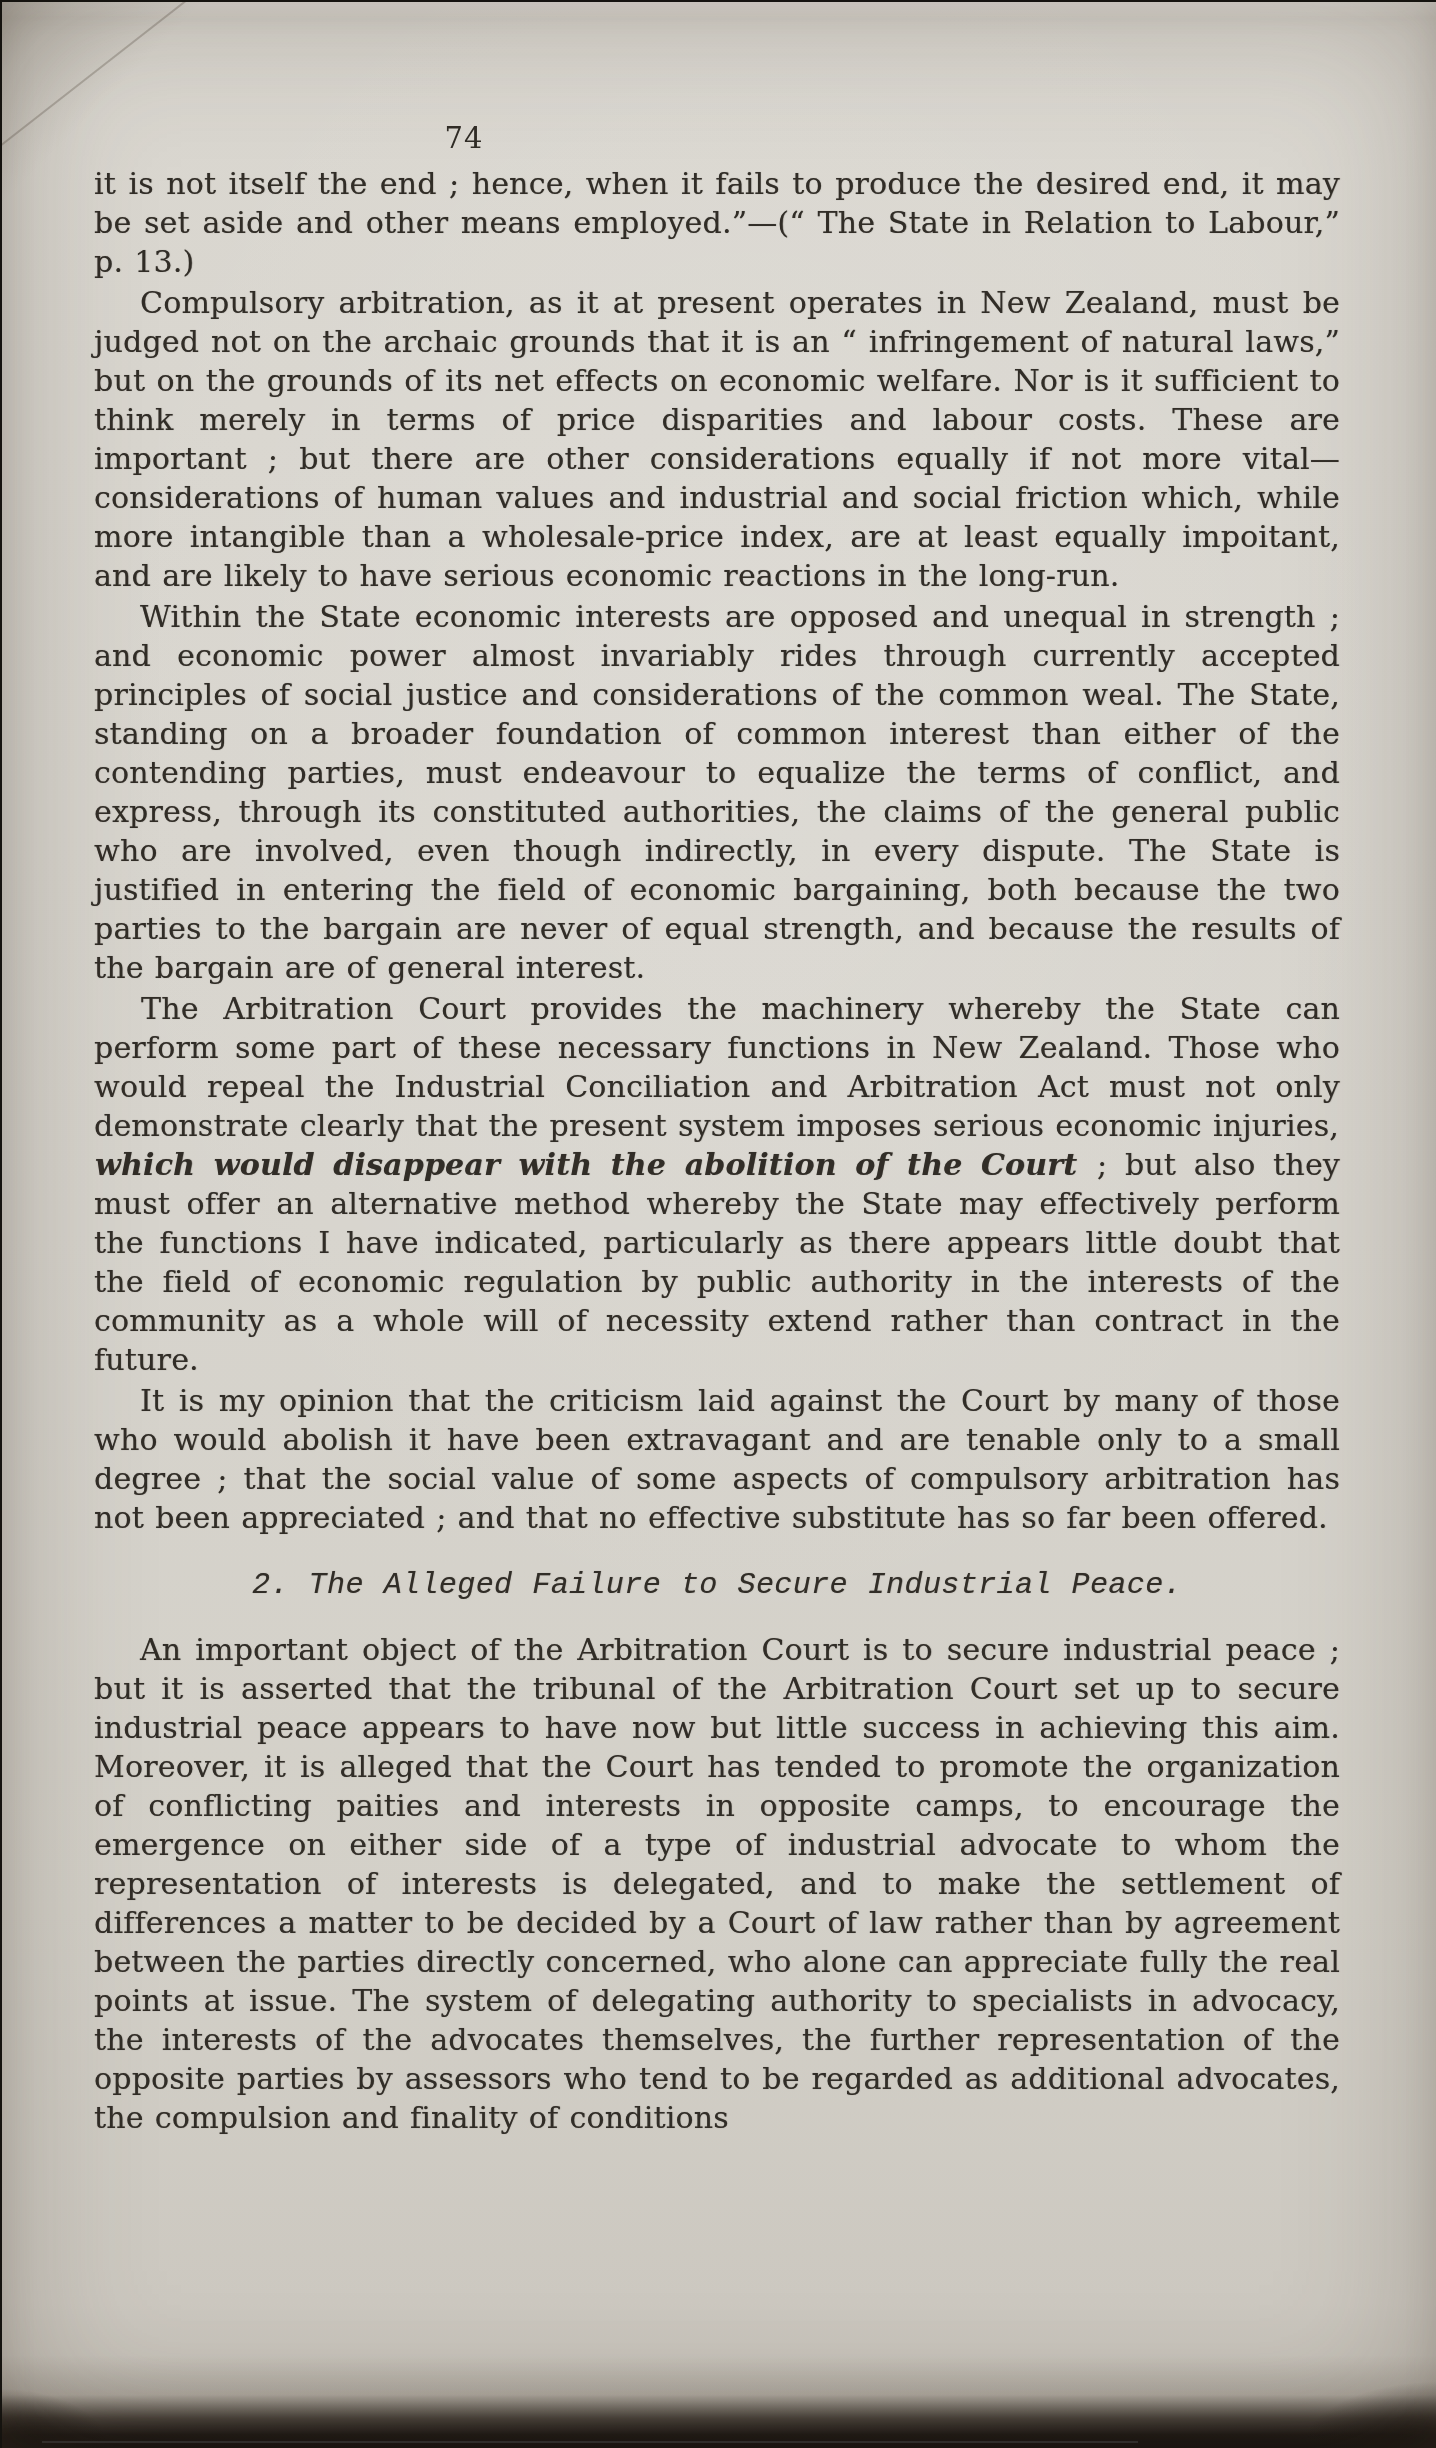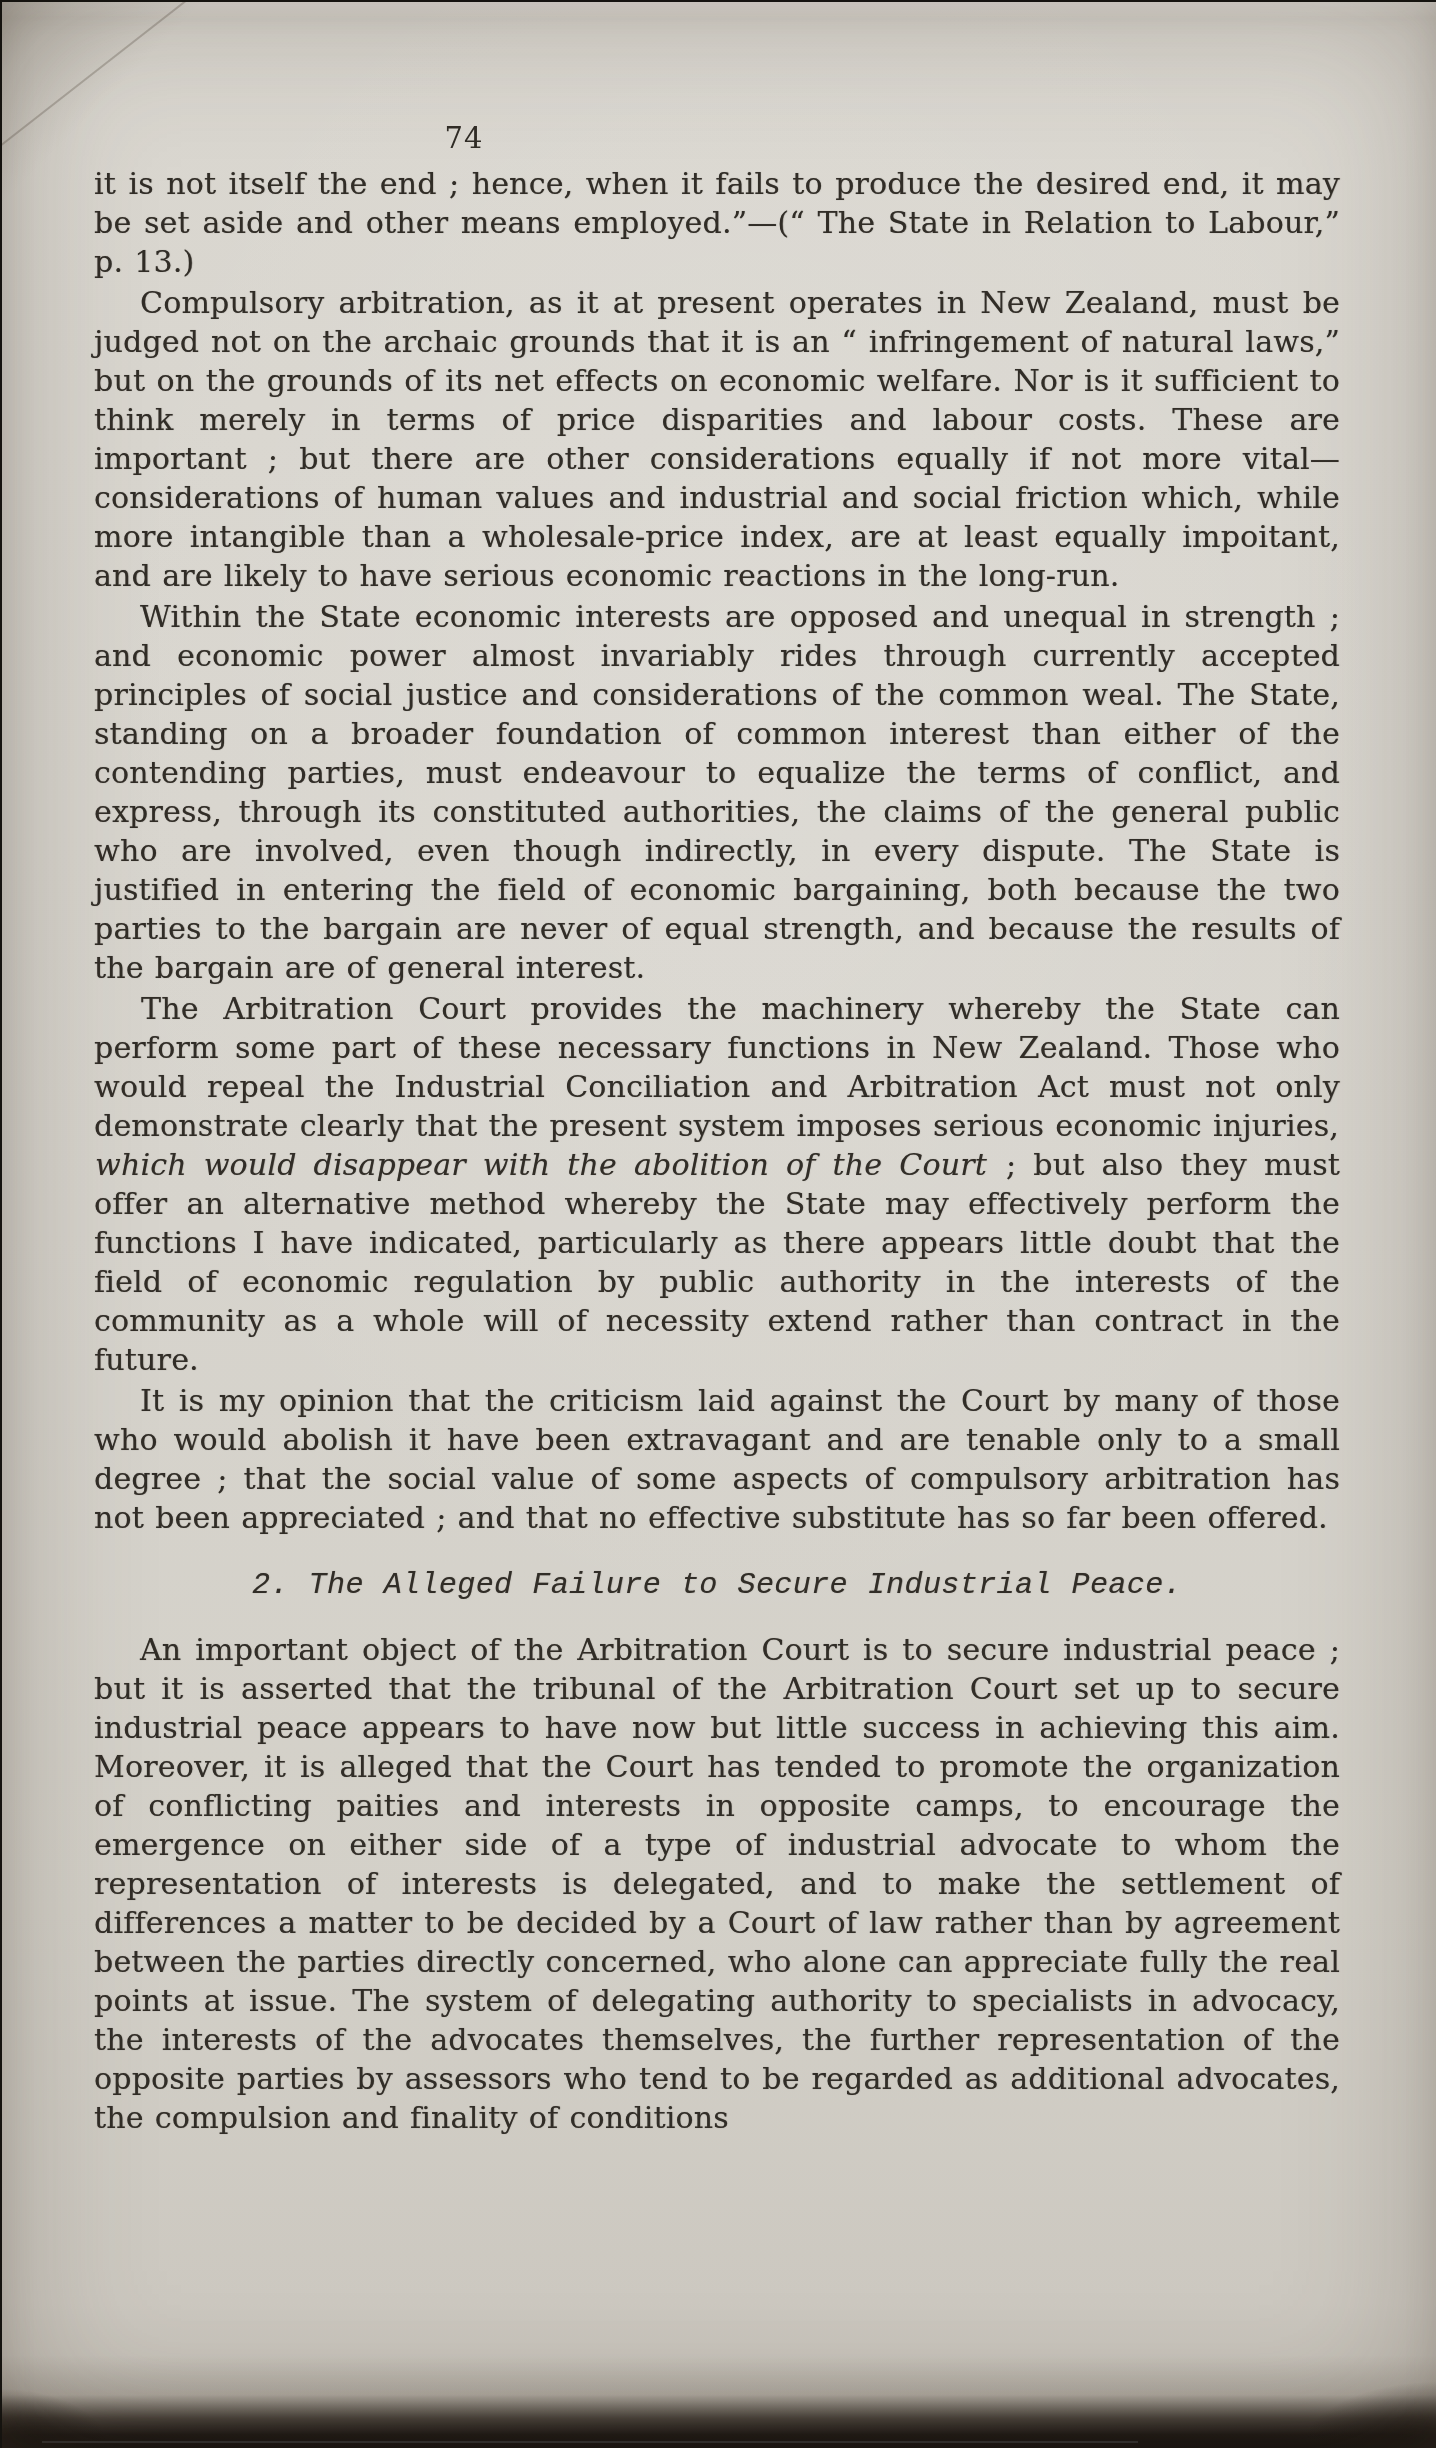--- a/index.html
+++ b/index.html
@@ -91,21 +91,21 @@
     font-style: italic;
     font-weight: normal;
     text-align: center;
     text-indent: 0;
     font-size: 30px;
     letter-spacing: 0.4px;
     margin: 27px 0 23px 0;
     font-family: Liberation Mono, monospace;
   }
 
-  em { font-style: italic; }
+  em { font-style: italic; font-weight: bold; }
 </style>
 </head>
 <body>
 
 <div class="page">
 
   <div class="page-number">74</div>
 
   <div class="text-block">
 

